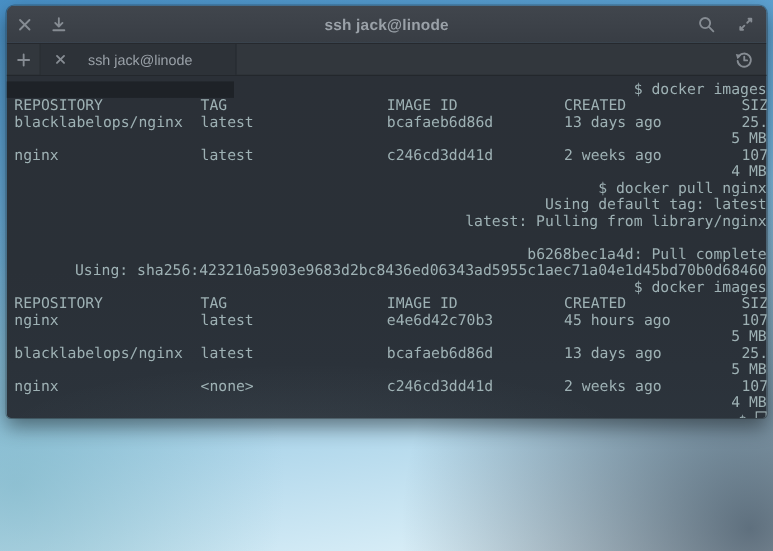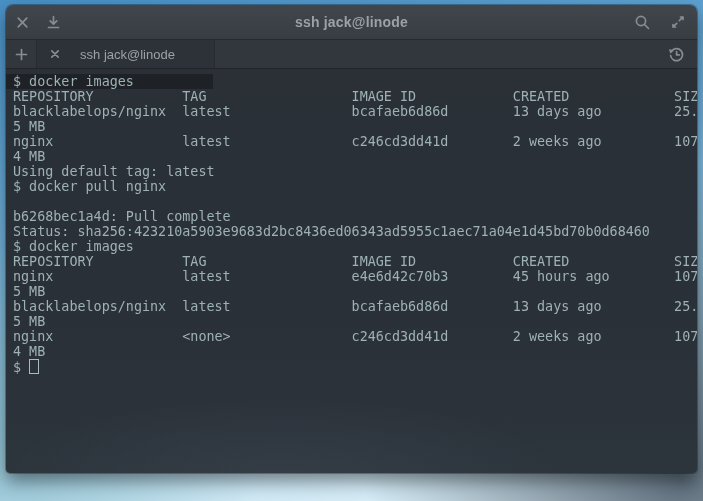--- a/index.html
+++ b/index.html
@@ -5,21 +5,21 @@
   html,body{margin:0;padding:0;}
   body{
     width:703px;height:501px;overflow:hidden;position:relative;
     font-family:"Liberation Sans","DejaVu Sans",sans-serif;
     background:
       radial-gradient(circle at 97% 96%, rgba(25,42,60,.65), rgba(25,42,60,0) 38%),
       radial-gradient(circle at 2% 88%, rgba(110,170,185,.5), rgba(110,170,185,0) 30%),
       linear-gradient(170deg,#4890c6 0%,#6fb0da 38%,#a9d3e9 68%,#d9eef7 92%,#e8f5fa 100%);
   }
   .window{
-    position:absolute;left:6px;top:5px;width:691px;height:468px;
+    position:absolute;left:6px;top:5px;width:691px;height:375px;
     border-radius:7px 7px 4px 4px;overflow:hidden;
     box-shadow:0 8px 18px rgba(0,0,0,.45), 0 0 0 1px rgba(0,0,0,.28);
     display:flex;flex-direction:column;
   }
   
   .titlebar{
     height:34px;flex:0 0 34px;
     background:linear-gradient(#41464d,#383d44);
     border-bottom:1px solid #26292e;
     display:flex;align-items:center;position:relative;
@@ -59,21 +59,21 @@
   .terminal{
     flex:1;position:relative;cursor:text;
     background:
       radial-gradient(ellipse 60% 30% at 40% 102%, rgba(190,216,232,.06), rgba(190,216,232,0) 70%),
       linear-gradient(180deg,#2b3037 0%,#2a3037 55%,#2b323a 82%,#2c343c 100%);
     padding-top:5px;
   }
   .term-line{
     font-family:"DejaVu Sans Mono","Liberation Mono",monospace;
     font-size:13.4px;line-height:15px;min-height:15px;
-    color:#9eb1b4;white-space:pre;padding-left:7px;
+    color:#9eb1b4;white-space:pre;padding-left:7px;text-align:right;
   }
   .term-line.highlight{
     background:linear-gradient(90deg,#1e2227 0,#1e2227 207px,rgba(0,0,0,0) 207px);
   }
   .cursor{
     display:inline-block;width:8px;height:13px;
     border:1px solid #a9bcbe;vertical-align:-2px;
   }
 </style>
 </head>
@@ -149,25 +149,26 @@
     </div>
   </div>
 
   <div class="terminal">
       <div class="term-line highlight"><span>$ docker images</span></div>
       <div class="term-line"><span>REPOSITORY           TAG                  IMAGE ID            CREATED             SIZE</span></div>
       <div class="term-line"><span>blacklabelops/nginx  latest               bcafaeb6d86d        13 days ago         25.0</span></div>
       <div class="term-line"><span>5 MB</span></div>
       <div class="term-line"><span>nginx                latest               c246cd3dd41d        2 weeks ago         107.</span></div>
       <div class="term-line"><span>4 MB</span></div>
+      <div class="term-line"><span>$ docker pull nginx</span></div>
       <div class="term-line"><span>Using default tag: latest</span></div>
-      <div class="term-line"><span>$ docker pull nginx</span></div>
+      <div class="term-line"><span>latest: Pulling from library/nginx</span></div>
       <div class="term-line"><span></span></div>
       <div class="term-line"><span>b6268bec1a4d: Pull complete</span></div>
-      <div class="term-line"><span>Status: sha256:423210a5903e9683d2bc8436ed06343ad5955c1aec71a04e1d45bd70b0d68460</span></div>
+      <div class="term-line"><span>Using: sha256:423210a5903e9683d2bc8436ed06343ad5955c1aec71a04e1d45bd70b0d68460</span></div>
       <div class="term-line"><span>$ docker images</span></div>
       <div class="term-line"><span>REPOSITORY           TAG                  IMAGE ID            CREATED             SIZE</span></div>
       <div class="term-line"><span>nginx                latest               e4e6d42c70b3        45 hours ago        107.</span></div>
       <div class="term-line"><span>5 MB</span></div>
       <div class="term-line"><span>blacklabelops/nginx  latest               bcafaeb6d86d        13 days ago         25.0</span></div>
       <div class="term-line"><span>5 MB</span></div>
       <div class="term-line"><span>nginx                &lt;none&gt;               c246cd3dd41d        2 weeks ago         107.</span></div>
       <div class="term-line"><span>4 MB</span></div>
       <div class="term-line"><span>$ </span><span class="cursor"></span></div>
     </div>

